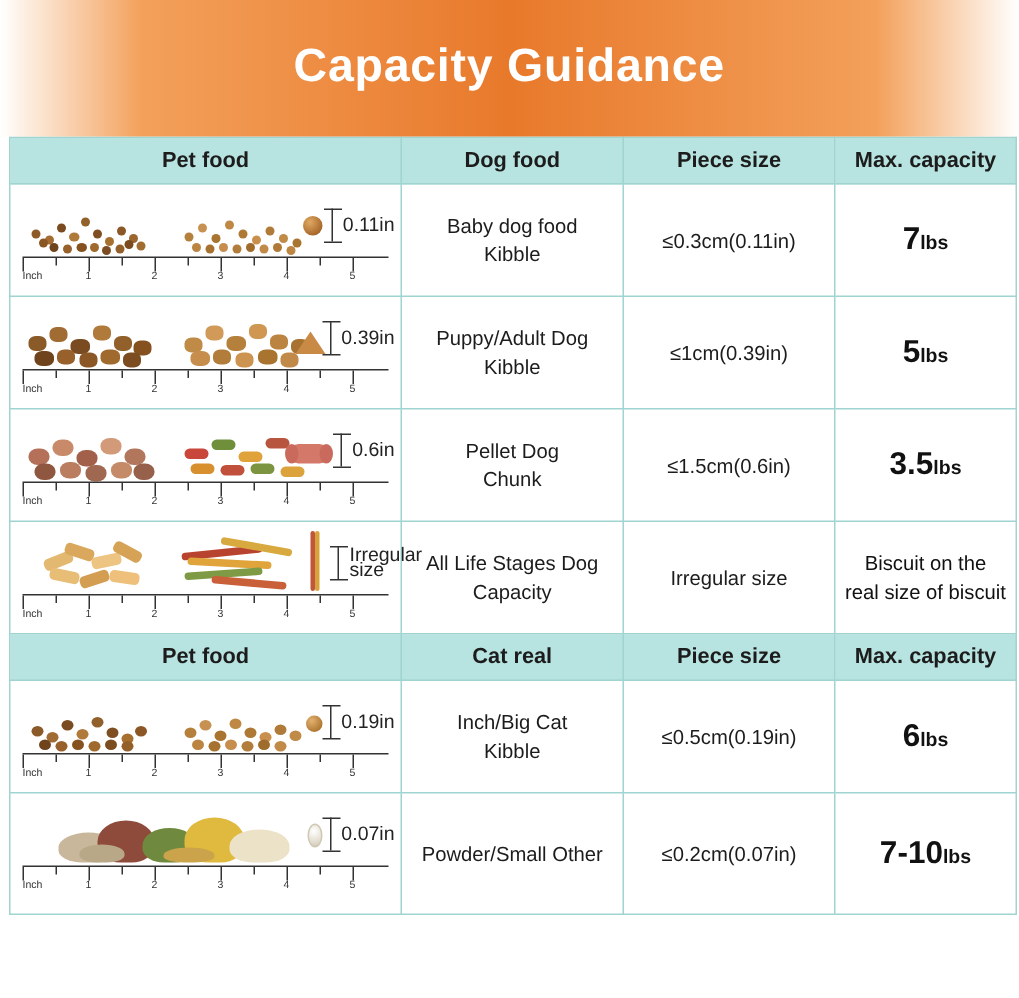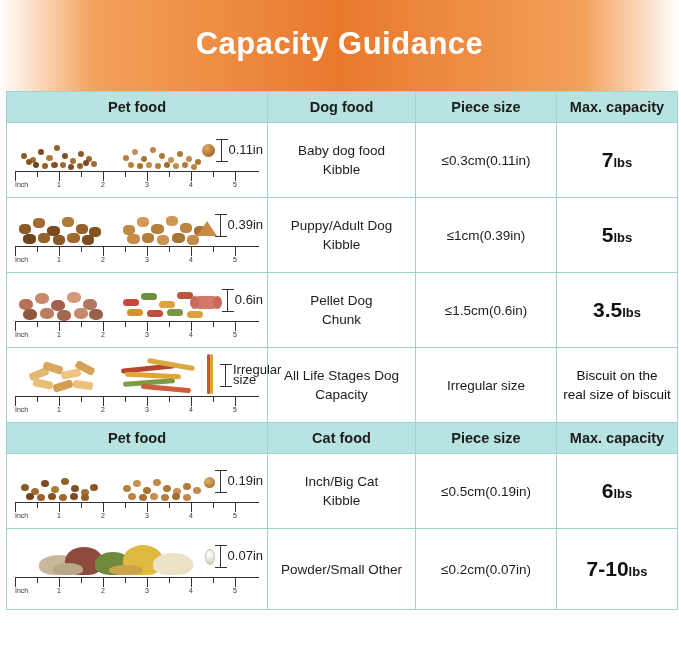--- a/index.html
+++ b/index.html
@@ -559,21 +559,21 @@
       </td>
       <td class="c-size txt">Irregular size</td>
       <td class="c-cap cap-val small">
         <div>Biscuit on the</div>
         <div>real size of biscuit</div>
       </td>
     </tr>
 
     <tr class="hdr">
       <td class="c-sample">Pet food</td>
-      <td class="c-name">Cat food</td>
+      <td class="c-name">Cat real</td>
       <td class="c-size">Piece size</td>
       <td class="c-cap">Max. capacity</td>
     </tr>
 
     <tr>
       <td class="c-sample">
         <div class="sample">
           <div class="piles">
             <div class="pile" style="left:8px;bottom:2px;width:80px;height:32px;">
               <span class="blob" style="left:0px;top:16px;width:8px;height:7px;background:#8a5a28;"></span>

